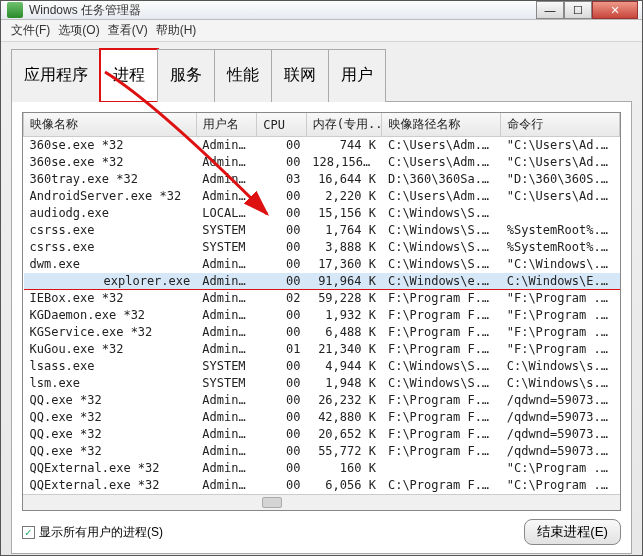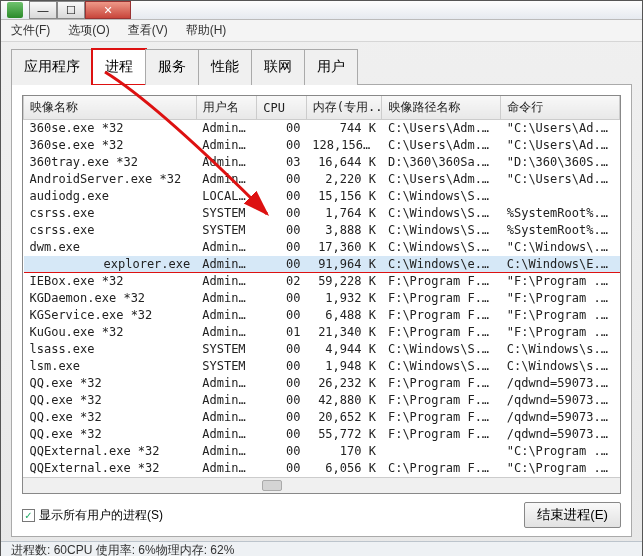--- a/index.html
+++ b/index.html
@@ -44,43 +44,42 @@
   background: linear-gradient(#f9f9f9,#d9d9d9);
   cursor: pointer;
 }
 .win-btn.close { width: 46px; background: linear-gradient(#e98,#c8453b); color:#fff; border-color:#933;}
 .menubar {
   height: 22px;
   background: #f4f4f4;
   display: flex;
   align-items: center;
   padding: 0 6px;
-  gap: 10px;
   border-bottom: 1px solid #d6d6d6;
 }
 .menu-item { color: #333; cursor: pointer; padding: 2px 4px; }
 .content {
   flex: 1;
   padding: 6px 10px 4px 10px;
   display: flex;
   flex-direction: column;
   position: relative;
 }
 .tabs {
   display: flex;
   border-bottom: 1px solid #aaa;
 }
 .tab {
-  padding: 8px 12px;
+  padding: 15px 12px;
   border: 1px solid #aaa;
   border-bottom: none;
   background: #f0f0f0;
   margin-right: -1px;
   cursor: pointer;
-  font-size: 14px;
+  font-size: 16px;
   position: relative;
   top: 1px;
 }
 .tab.active {
   background: #fff;
   border-bottom: 1px solid #fff;
 }
 .tab.highlighted {
   outline: 2px solid #d11;
   outline-offset: -1px;
@@ -172,21 +171,21 @@
   display: inline-flex;
   align-items: center; justify-content: center;
   font-size: 10px;
   color: #2a6;
 }
 .end-btn {
   padding: 3px 12px;
   border: 1px solid #888;
   background: linear-gradient(#f9f9f9,#e2e2e2);
   cursor: pointer;
-  border-radius: 2px;
+  border-radius: 8px;
 }
 .statusbar {
   height: 22px;
   border-top: 1px solid #bcc4cc;
   background: #eef1f4;
   display: flex;
   align-items: center;
   padding: 0 10px;
   color: #333;
 }
@@ -196,20 +195,21 @@
   z-index: 5;
 }
 .arrow svg { display: block; }
 </style>
 </head>
 <body>
 
 <div class="window">
   <div class="titlebar">
     <div class="title-icon"></div>
+    <div class="title-text">Windows 任务管理器</div>
     <div class="win-btns">
       <div class="win-btn">—</div>
       <div class="win-btn">☐</div>
       <div class="win-btn close">✕</div>
     </div>
   </div>
 
   <div class="menubar">
     <span class="menu-item">文件(F)</span>
     <span class="menu-item">选项(O)</span>
@@ -390,21 +390,21 @@
                 <td class="col-user">Admini...</td>
                 <td class="col-cpu right">00</td>
                 <td class="col-mem right">55,772 K</td>
                 <td class="col-path">F:\Program F...</td>
                 <td class="col-cmd">/qdwnd=59073...</td>
               </tr>
               <tr>
                 <td class="col-image">QQExternal.exe *32</td>
                 <td class="col-user">Admini...</td>
                 <td class="col-cpu right">00</td>
-                <td class="col-mem right">170 K</td>
+                <td class="col-mem right">160 K</td>
                 <td class="col-path"></td>
                 <td class="col-cmd">"C:\Program ...</td>
               </tr>
               <tr>
                 <td class="col-image">QQExternal.exe *32</td>
                 <td class="col-user">Admini...</td>
                 <td class="col-cpu right">00</td>
                 <td class="col-mem right">6,056 K</td>
                 <td class="col-path">C:\Program F...</td>
                 <td class="col-cmd">"C:\Program ...</td>

